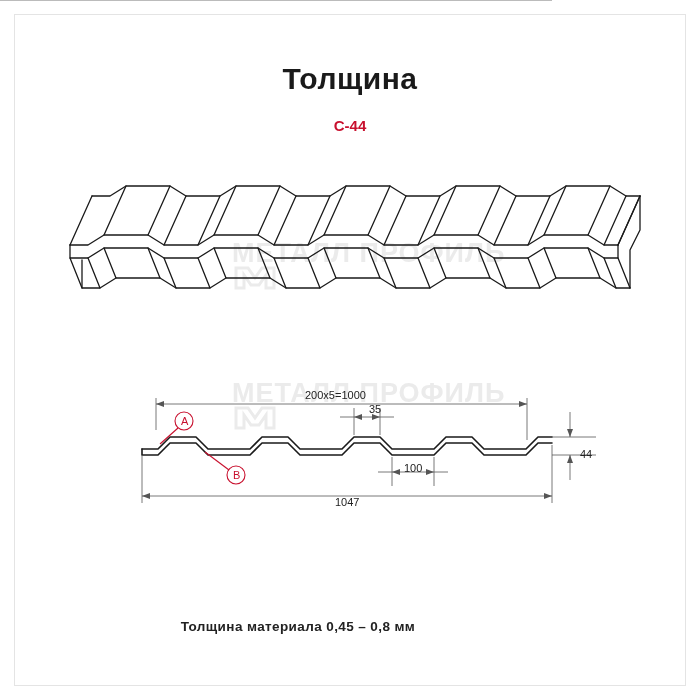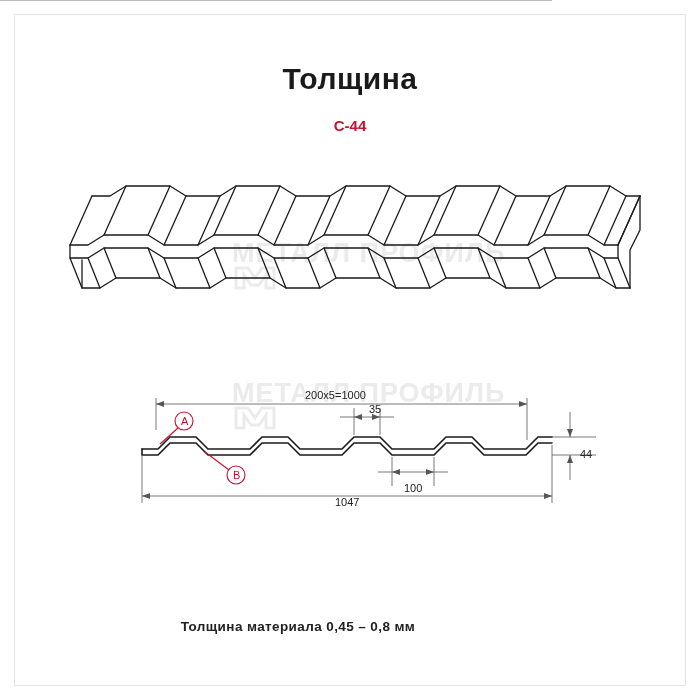--- a/index.html
+++ b/index.html
@@ -236,20 +236,20 @@
       <path d="M178,428 L160,444"></path>
       <circle cx="236" cy="475" r="9"></circle>
       <path d="M229,470 L205,452"></path>
     </g>
   </svg>
 
   <div class="dim-text" style="left:305px; top:389px;">200х5=1000</div>
   <div class="dim-text" style="left:361px; top:403px;margin-left:8px;">35</div>
   <div class="dim-text" style="left:580px; top:448px;">44</div>
   <div class="dim-text" style="left:335px; top:496px;">1047</div>
-  <div class="dim-text" style="left:404px; top:482px;">100</div>
+  <div class="dim-text" style="left:404px; top:462px;">100</div>
 
   <div class="callout-letter" style="left:181px; top:415px;">A</div>
   <div class="callout-letter" style="left:233px; top:469px;">B</div>
 
   <div class="footnote">Толщина материала 0,45 – 0,8 мм</div>
 
 </div>
 
 </body></html>

